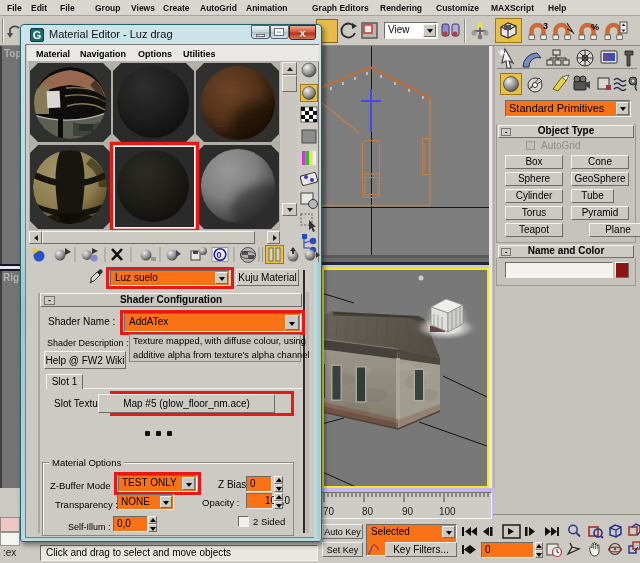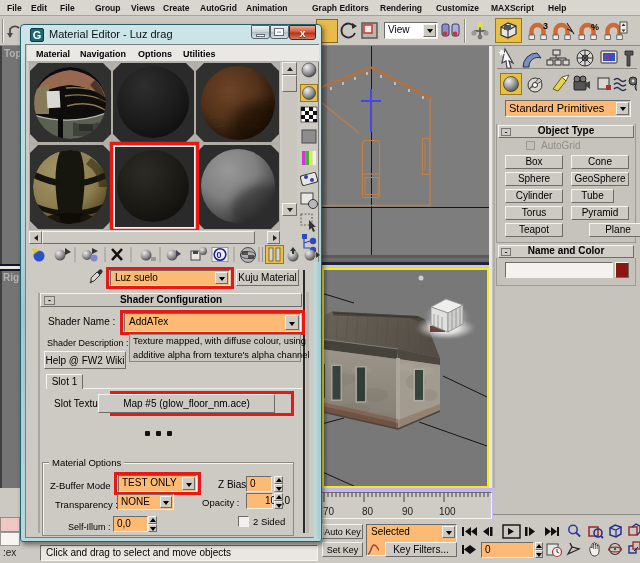--- a/index.html
+++ b/index.html
@@ -1,21 +1,21 @@
 <!DOCTYPE html>
 <html><head><meta charset="utf-8">
 <style>
 *{margin:0;padding:0;box-sizing:border-box;-webkit-font-smoothing:antialiased}
 body{width:640px;height:563px;overflow:hidden;font-family:"Liberation Sans",sans-serif}
 #root{position:relative;width:640px;height:563px;background:#ccc9c2;overflow:hidden}
 .abs{position:absolute}
 .t11{font-size:10px;color:#000;white-space:nowrap}
 .btn{background:#cdcac3;border-top:1px solid #f4f3f0;border-left:1px solid #f4f3f0;border-right:1px solid #6e6c67;border-bottom:1px solid #6e6c67;text-align:center}
 .sunk{border-top:1px solid #6e6c67;border-left:1px solid #6e6c67;border-right:1px solid #f4f3f0;border-bottom:1px solid #f4f3f0}
-.white{background:#fdba74}
+.white{background:#f97316}
 .redbox{border:3px solid #e91814}
 .arr{width:0;height:0;border-left:3px solid transparent;border-right:3px solid transparent;border-top:4px solid #000}
 </style></head>
 <body>
 <div id="root">
 
 <div class="abs" id="menubar" style="left:0;top:0;width:640px;height:16px;background:#d9d6d0;border-bottom:1px solid #a7a49e;font-size:8.5px;font-weight:bold;color:#111">
 <span class="abs" style="left:7px;top:3px">File</span>
 <span class="abs" style="left:31px;top:3px">Edit</span>
 <span class="abs" style="left:60px;top:3px">File</span>

